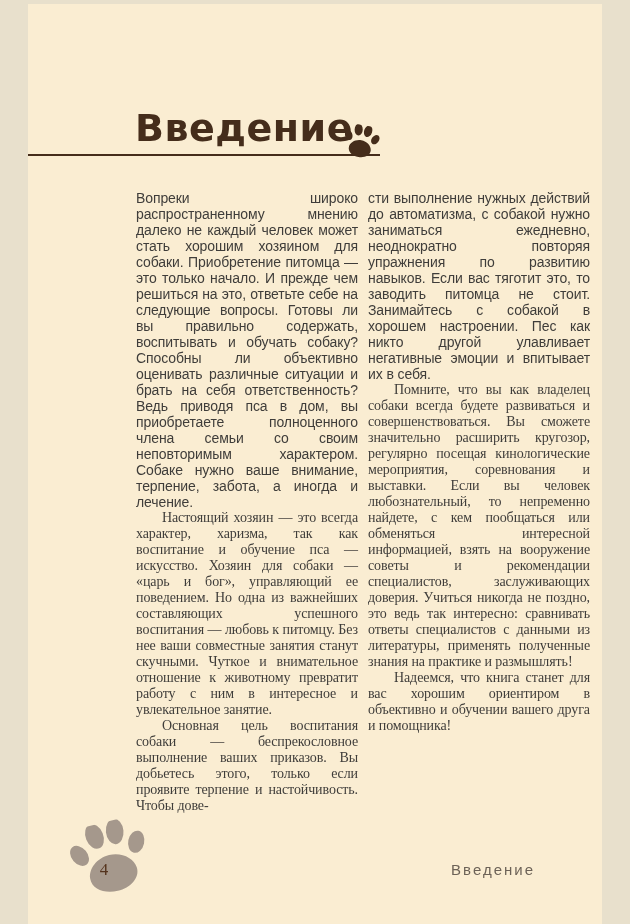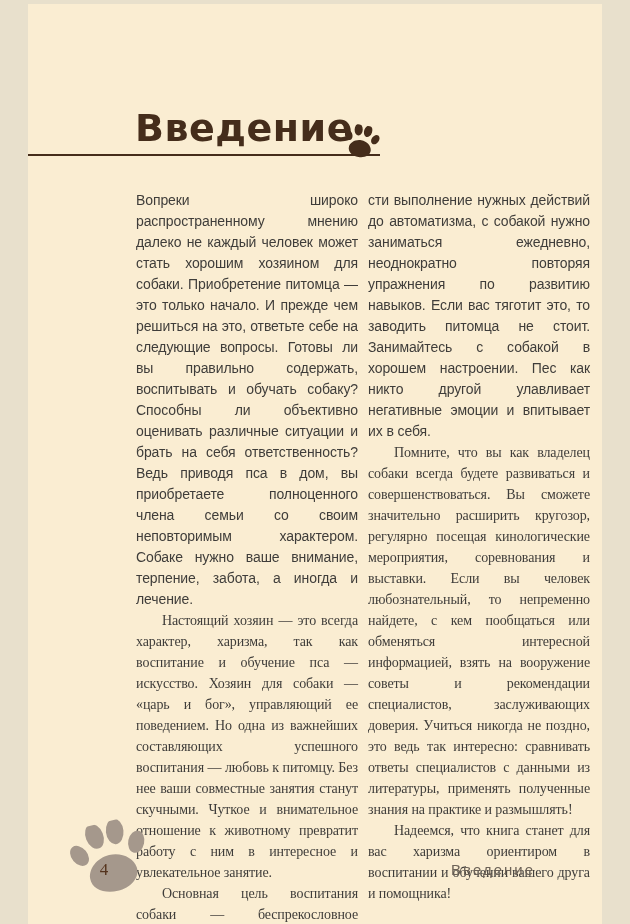--- a/index.html
+++ b/index.html
@@ -47,21 +47,21 @@
     position:absolute;
     left:108px;top:186px;
     width:454px;
     display:flex;
     gap:10px;
   }
   .col{width:222px;}
   .para{
     margin:0;
     font-size:14px;
-    line-height:21px;
+    line-height:16px;
     letter-spacing:-0.1px;
     text-align:justify;
     color:var(--body-text);
     hyphens:auto;
     -webkit-hyphens:auto;
   }
   .para.indent{text-indent:26px;font-family:Liberation Serif, serif;}
   .footer-paw{
     position:absolute;
     left:42px;top:818px;
@@ -115,21 +115,21 @@
 
   <main class="columns">
     <div class="col">
         <p class="para" lang="ru">Вопреки широко распространенному мнению далеко не каждый человек может стать хорошим хозяином для собаки. Приобретение питомца — это только начало. И прежде чем решиться на это, ответьте себе на следующие вопросы. Готовы ли вы правильно содержать, воспитывать и обучать собаку? Способны ли объективно оценивать различные ситуации и брать на себя ответственность? Ведь приводя пса в дом, вы приобретаете полноценного члена семьи со своим неповторимым характером. Собаке нужно ваше внимание, терпение, забота, а иногда и лечение.</p>
         <p class="para indent" lang="ru">Настоящий хозяин — это всегда характер, харизма, так как воспитание и обучение пса — искусство. Хозяин для собаки — «царь и бог», управляющий ее поведением. Но одна из важнейших составляющих успешного воспитания — любовь к питомцу. Без нее ваши совместные занятия станут скучными. Чуткое и внимательное отношение к животному превратит работу с ним в интересное и увлекательное занятие.</p>
         <p class="para indent" lang="ru">Основная цель воспитания собаки — беспрекословное выполнение ваших приказов. Вы добьетесь этого, только если проявите терпение и настойчивость. Чтобы дове-</p>
       </div>
     <div class="col">
         <p class="para" lang="ru">сти выполнение нужных действий до автоматизма, с собакой нужно заниматься ежедневно, неоднократно повторяя упражнения по развитию навыков. Если вас тяготит это, то заводить питомца не стоит. Занимайтесь с собакой в хорошем настроении. Пес как никто другой улавливает негативные эмоции и впитывает их в себя.</p>
         <p class="para indent" lang="ru">Помните, что вы как владелец собаки всегда будете развиваться и совершенствоваться. Вы сможете значительно расширить кругозор, регулярно посещая кинологические мероприятия, соревнования и выставки. Если вы человек любознательный, то непременно найдете, с кем пообщаться или обменяться интересной информацией, взять на вооружение советы и рекомендации специалистов, заслуживающих доверия. Учиться никогда не поздно, это ведь так интересно: сравнивать ответы специалистов с данными из литературы, применять полученные знания на практике и размышлять!</p>
-        <p class="para indent" lang="ru">Надеемся, что книга станет для вас харизма ориентиром в воспитании и обучении вашего друга и помощника!</p>
+        <p class="para indent" lang="ru">Надеемся, что книга станет для вас хорошим ориентиром в объективно и обучении вашего друга и помощника!</p>
       </div>
   </main>
 
   <svg class="footer-paw" viewBox="0 0 100 92">
     <use href="#paw-shape" fill="currentColor"></use>
   </svg>
 
   <div class="page-number">4</div>
 
   <div class="footer-section">Введение</div>

